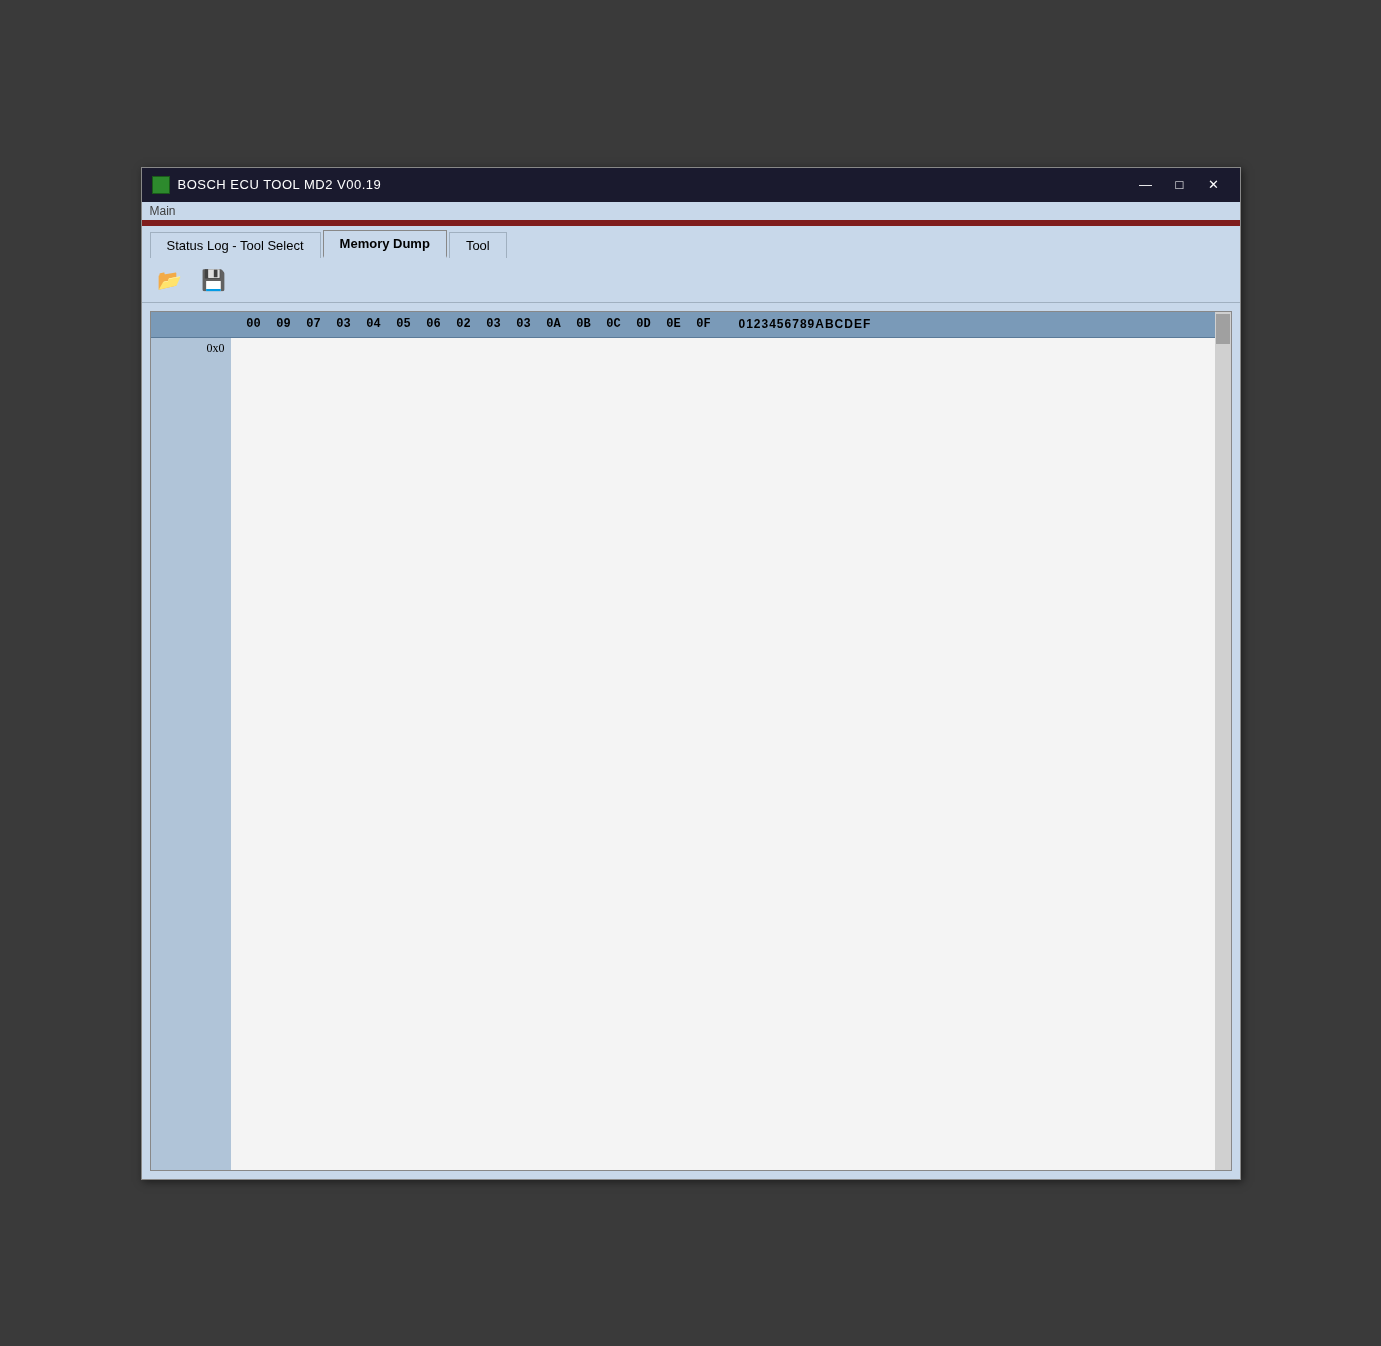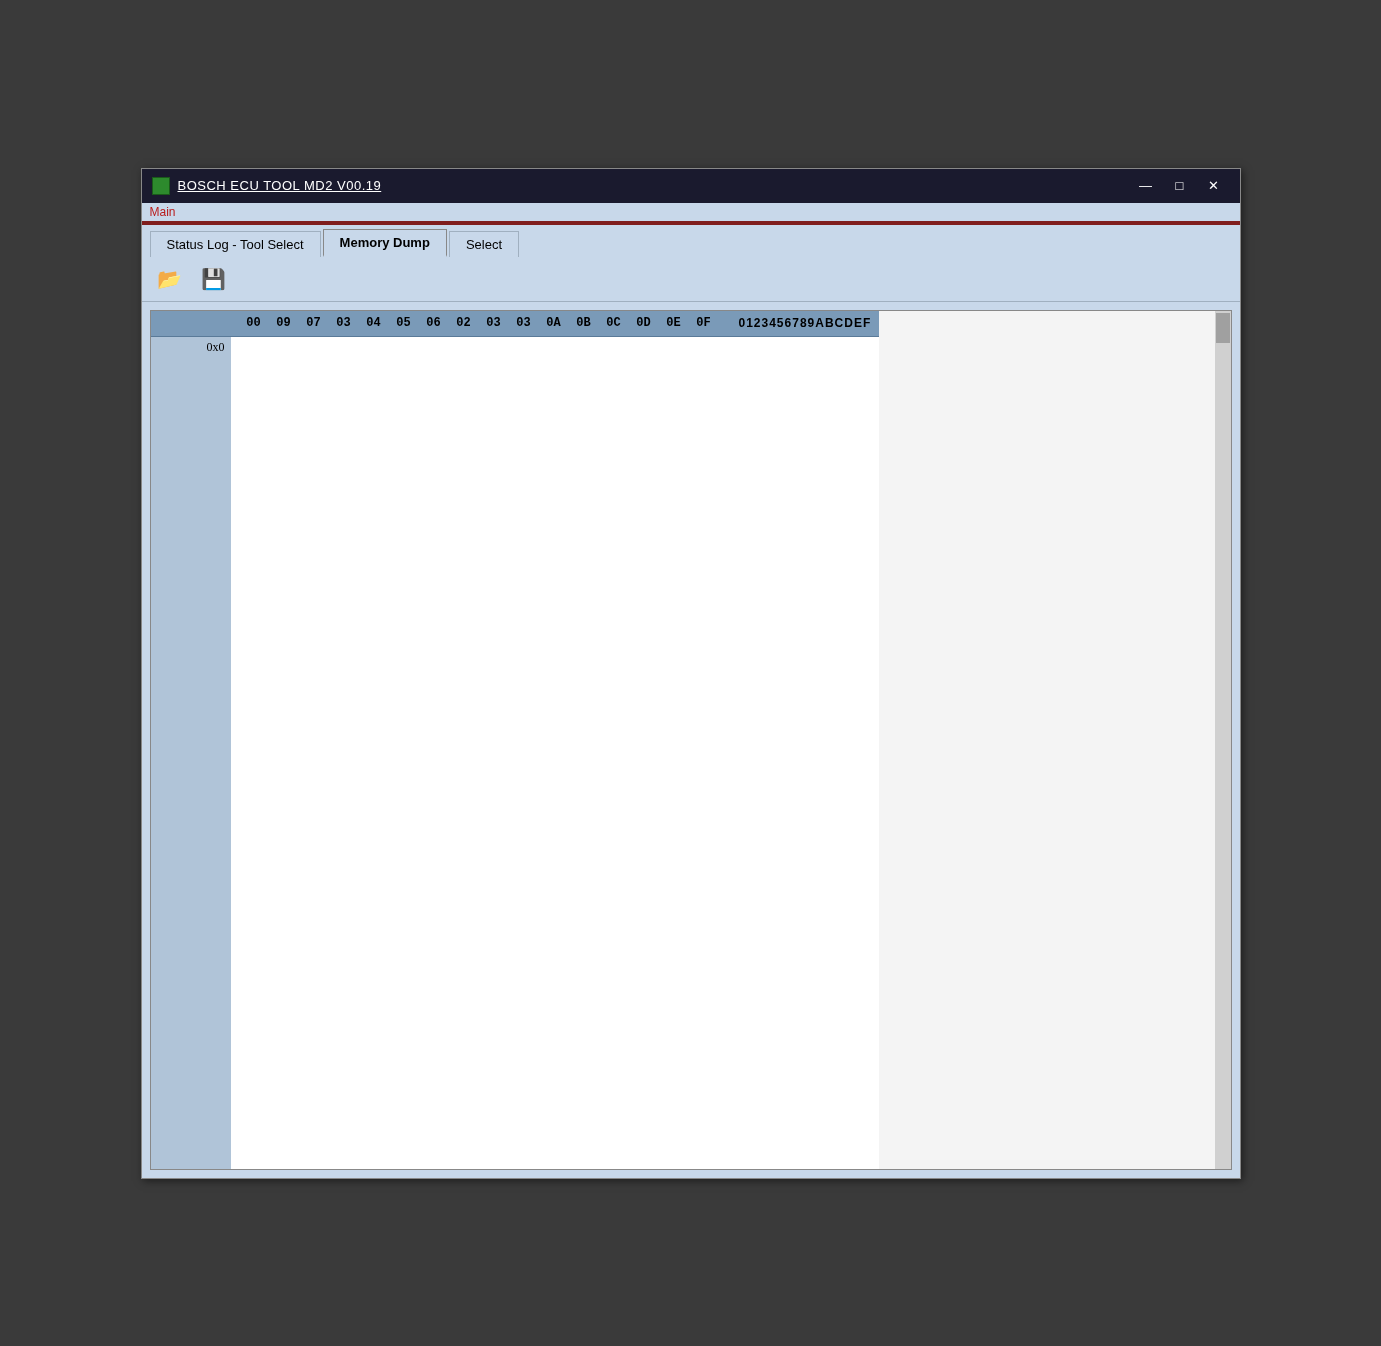--- a/index.html
+++ b/index.html
@@ -38,21 +38,20 @@
       border: 1px solid #1a5a1a;
       display: inline-block;
       flex-shrink: 0;
     }
 
     .title-bar-title {
       flex: 1;
       font-size: 13px;
       font-weight: normal;
       letter-spacing: 0.5px;
-      text-decoration: underline;
     }
 
     .title-bar-controls {
       display: flex;
       gap: 2px;
     }
 
     .title-bar-btn {
       width: 32px;
       height: 22px;
@@ -63,22 +62,22 @@
       font-size: 13px;
       display: flex;
       align-items: center;
       justify-content: center;
     }
 
     .menu-bar {
       background: #c8d8ea;
       padding: 2px 8px;
       font-size: 12px;
-      color: #b91c1c;
-      border-bottom: 4px solid #7f1d1d;
+      color: #404040;
+      border-bottom: 6px solid #7f1d1d;
     }
 
     .tabs-bar {
       background: #c8d8ea;
       display: flex;
       align-items: flex-end;
       padding: 4px 8px 0 8px;
       gap: 0;
     }
 
@@ -159,21 +158,21 @@
       padding-right: 6px;
       font-family: Liberation Serif, serif;
       font-size: 12px;
       color: #000;
       background: #b0c4d8;
     }
 
     .hex-main-area {
       flex: 1;
       display: flex;
-      flex-direction: row;
+      flex-direction: column;
       background: white;
     }
 
     .hex-header-row {
       height: 26px;
       background: #7a9ab8;
       display: flex;
       align-items: center;
       padding: 0 8px;
       font-family: 'Courier New', monospace;
@@ -241,21 +240,21 @@
   </div>
 
   <div class="tabs-bar">
     <div class="tab">
       <span>Status Log - Tool Select</span>
     </div>
     <div class="tab active">
       <span>Memory Dump</span>
     </div>
     <div class="tab">
-      <span>Select</span>
+      <span>Tool</span>
     </div>
   </div>
 
   <div class="toolbar">
     <button class="toolbar-btn">
       <span>📂</span>
     </button>
     <button class="toolbar-btn">
       <span>💾</span>
     </button>

